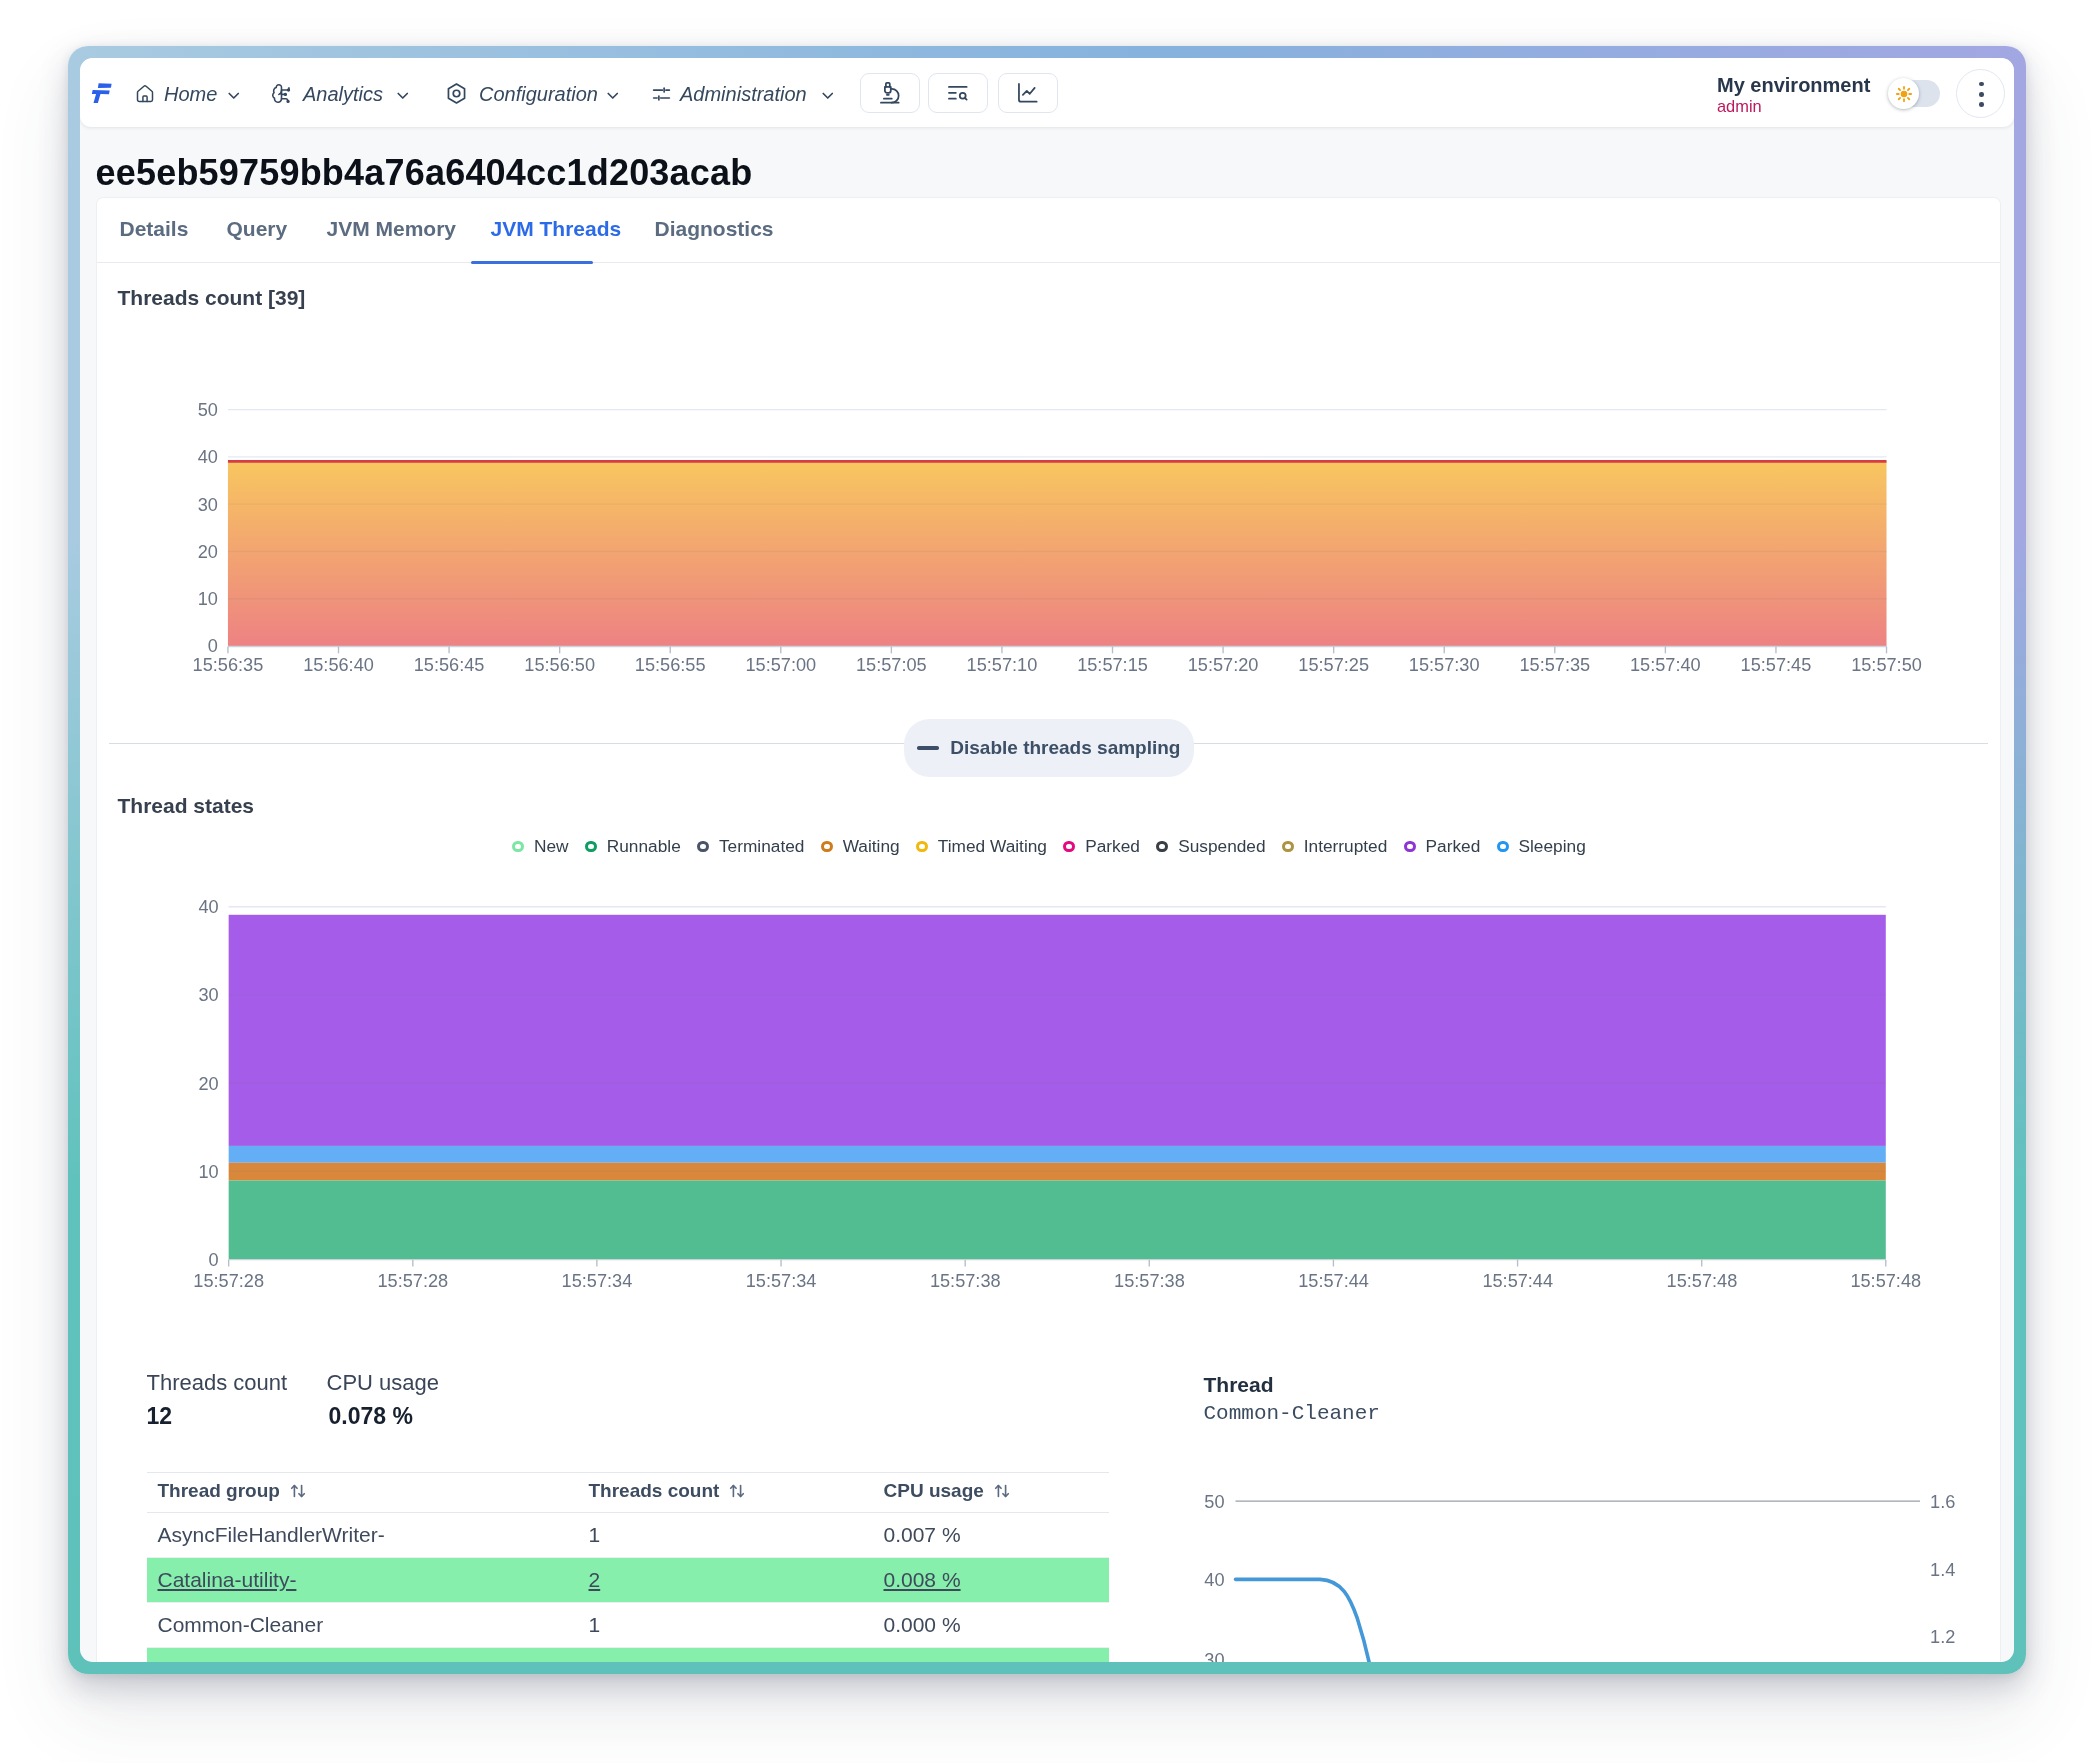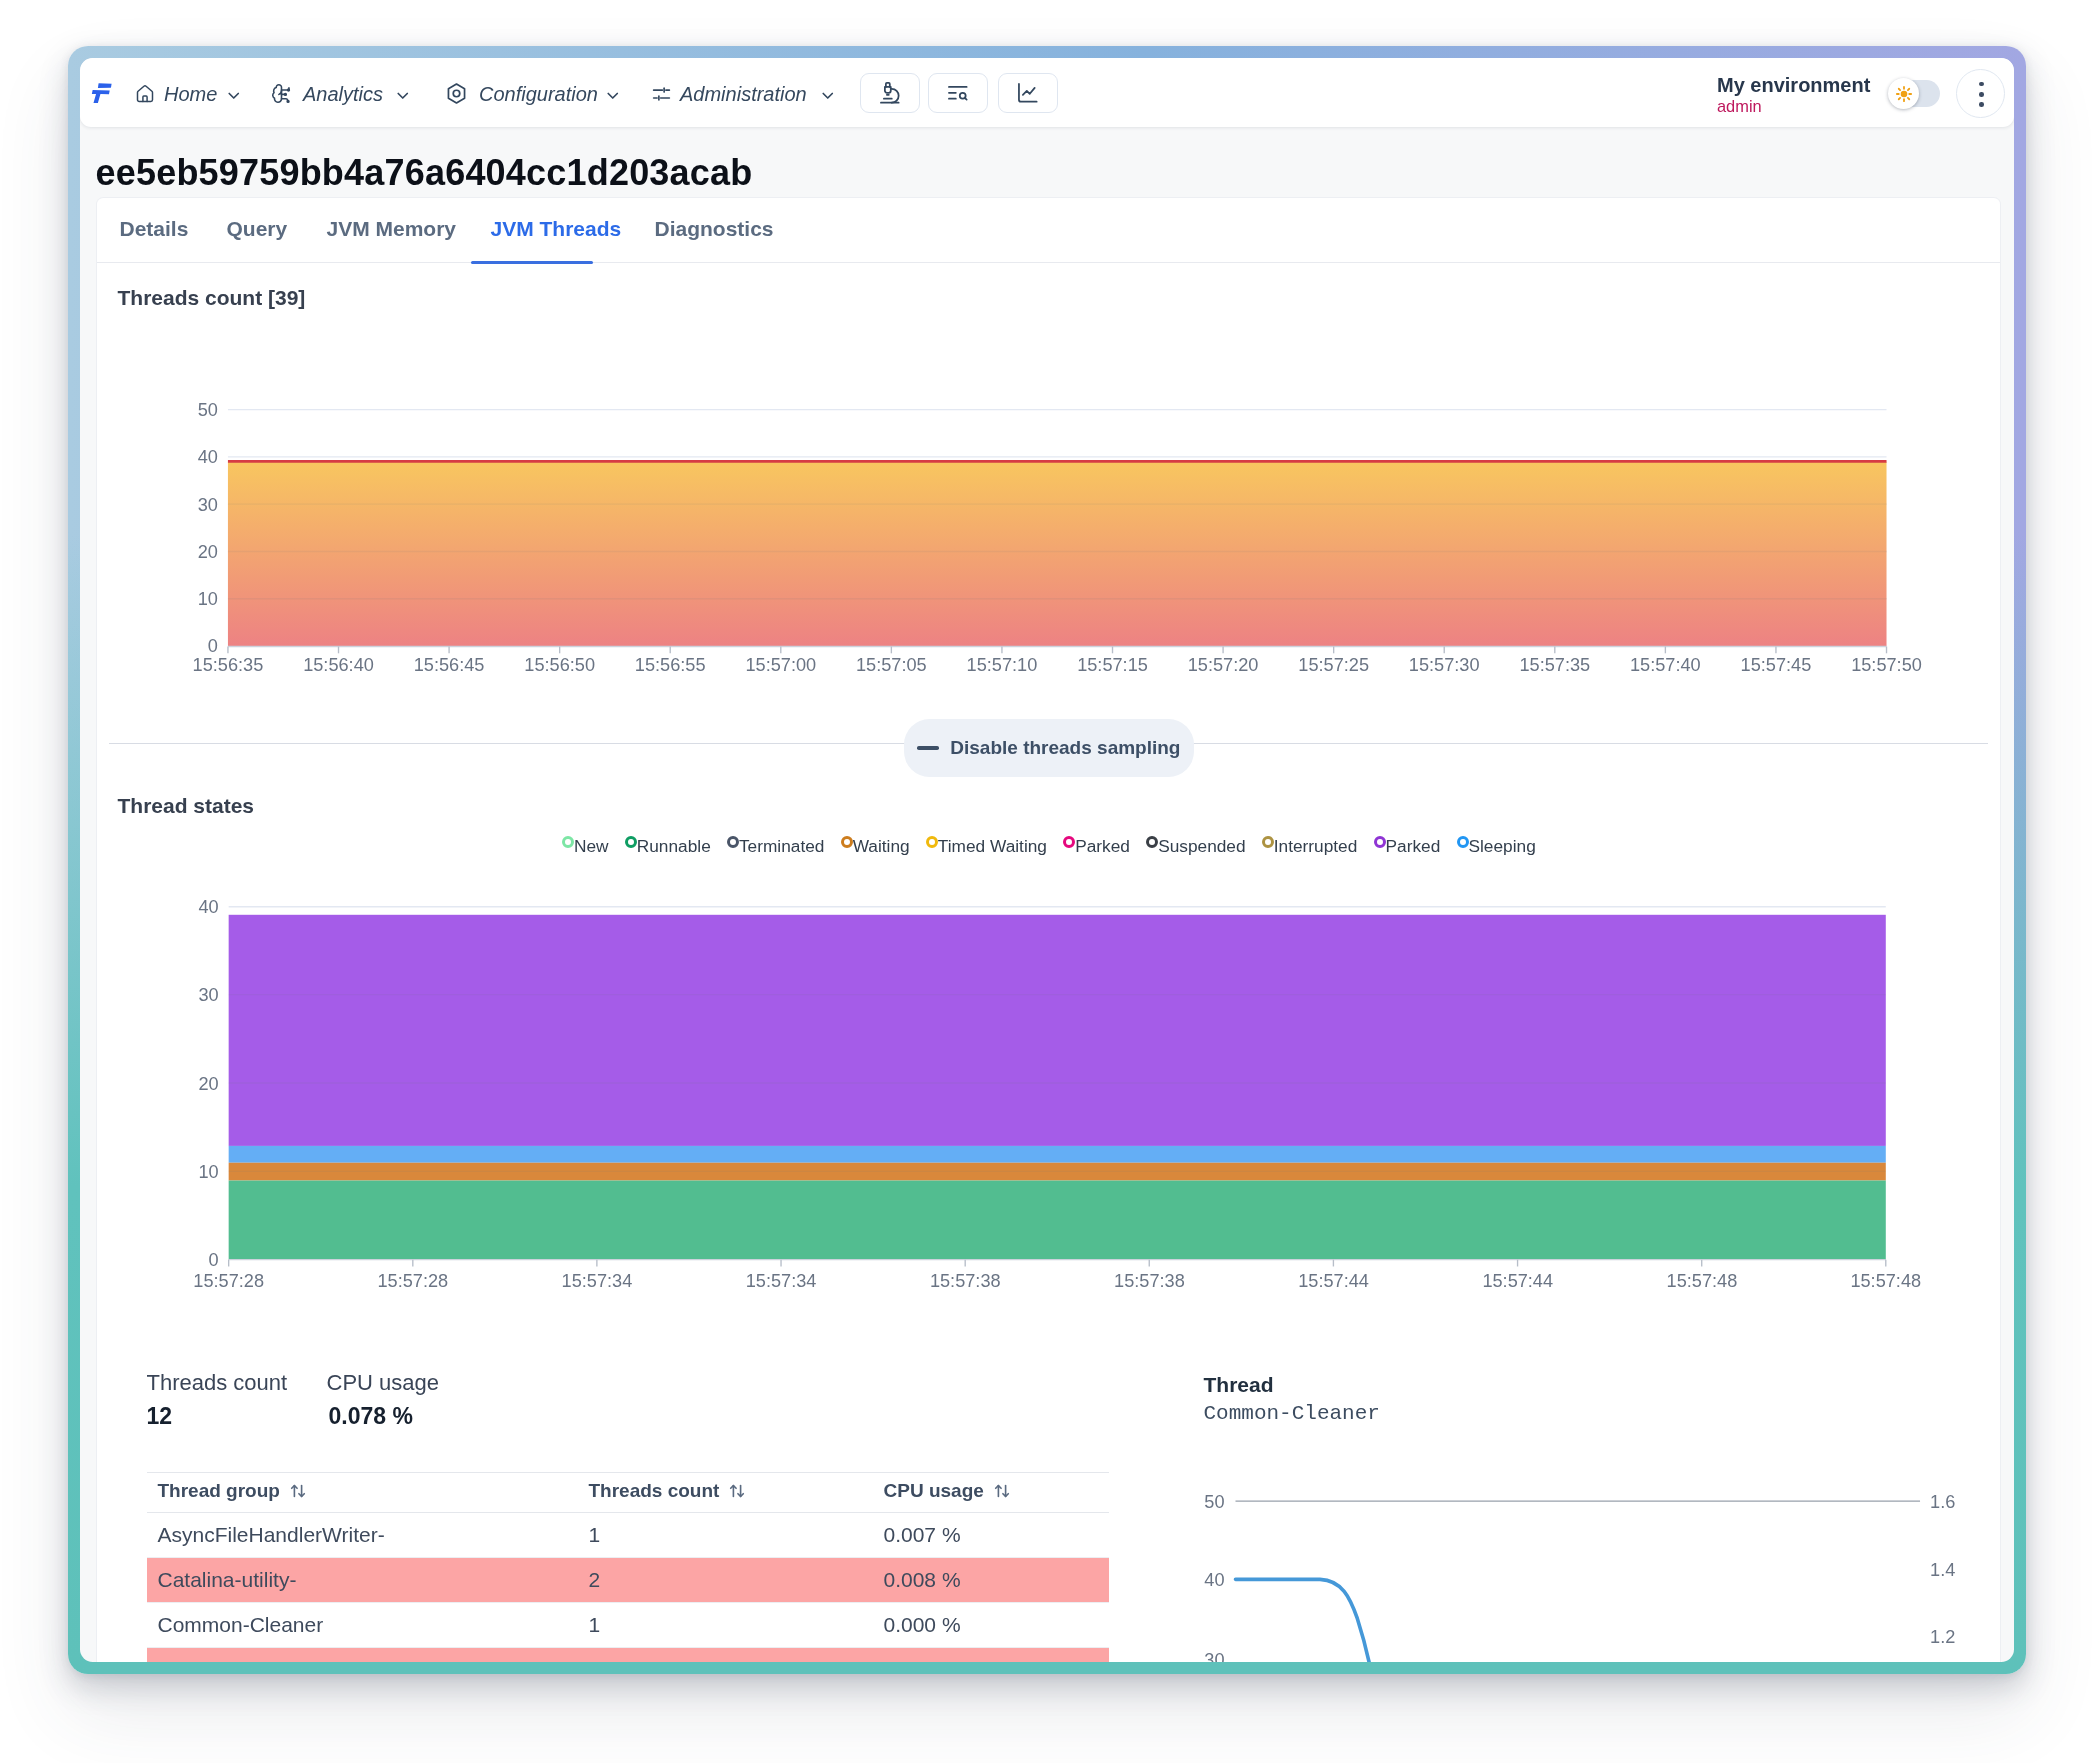--- a/index.html
+++ b/index.html
@@ -48,36 +48,36 @@
   .h1 { position:absolute; font-size:21px; font-weight:700; color:#37404f; }
 
   .divider { position:absolute; left:12.7px; top:545px; width:1879px; height:0.9px; background:#d8dce4; }
   .pillbtn { position:absolute; left:807px; top:521px; width:290px; height:58px; border-radius:25.5px;
     background:#edf1f7; display:flex; align-items:center; justify-content:center; gap:11.8px; }
   .pillbtn .dash { width:22px; height:3.2px; background:#3d4f66; border-radius:1.8px; }
   .pillbtn .txt { font-size:19px; font-weight:600; color:#3d4f66; white-space:nowrap; }
 
   .legend { position:absolute; left:0; top:638px; width:1905px; display:flex; justify-content:center;
     align-items:center; gap:16.4px; }
-  .li { display:flex; align-items:flex-start; }
+  .li { display:flex; align-items:center; gap:10px; }
   .li b { width:11.8px; height:11.8px; border-radius:50%; background:#fff; border-style:solid; border-width:3.2px; }
   .li span { font-size:17.3px; color:#333f4d; }
 
   .chartsvg { position:absolute; }
   text { font-family:"Liberation Sans", sans-serif; }
 
   
   .sumlbl { position:absolute; font-size:22px; color:#3a4557; }
   .sumval { position:absolute; font-size:23px; font-weight:700; color:#16202e; }
   .tbl { position:absolute; left:50px; top:1274px; width:962px; }
   .trow { position:relative; width:100%; display:flex; align-items:center; }
   .thead { height:41px; border-top:0.9px solid #e4e7ec; border-bottom:0.9px solid #e4e7ec;
     font-size:19px; font-weight:600; color:#3d4c61; }
   .tr { height:45px; font-size:21px; color:#3e4a5c; border-bottom:0.9px solid #eceef2; }
-  .tr.alt { background:#fca5a5; }
+  .tr.alt { background:#86efac;text-decoration:underline; }
   .c1 { width:442px; padding-left:11px; }
   .c2 { width:295px; }
   .c3 { width:225px; }
   .sort { display:inline-block; margin-left:9px; vertical-align:-2.7px; }
   .thr-h { position:absolute; left:1107px; top:1175px; font-size:21px; font-weight:700; color:#22303f; }
   .thr-n { position:absolute; left:1107px; top:1204px; font-size:21px; color:#3c4c60;
     font-family:"Liberation Mono", monospace; }
 </style>
 </head>
 <body>

